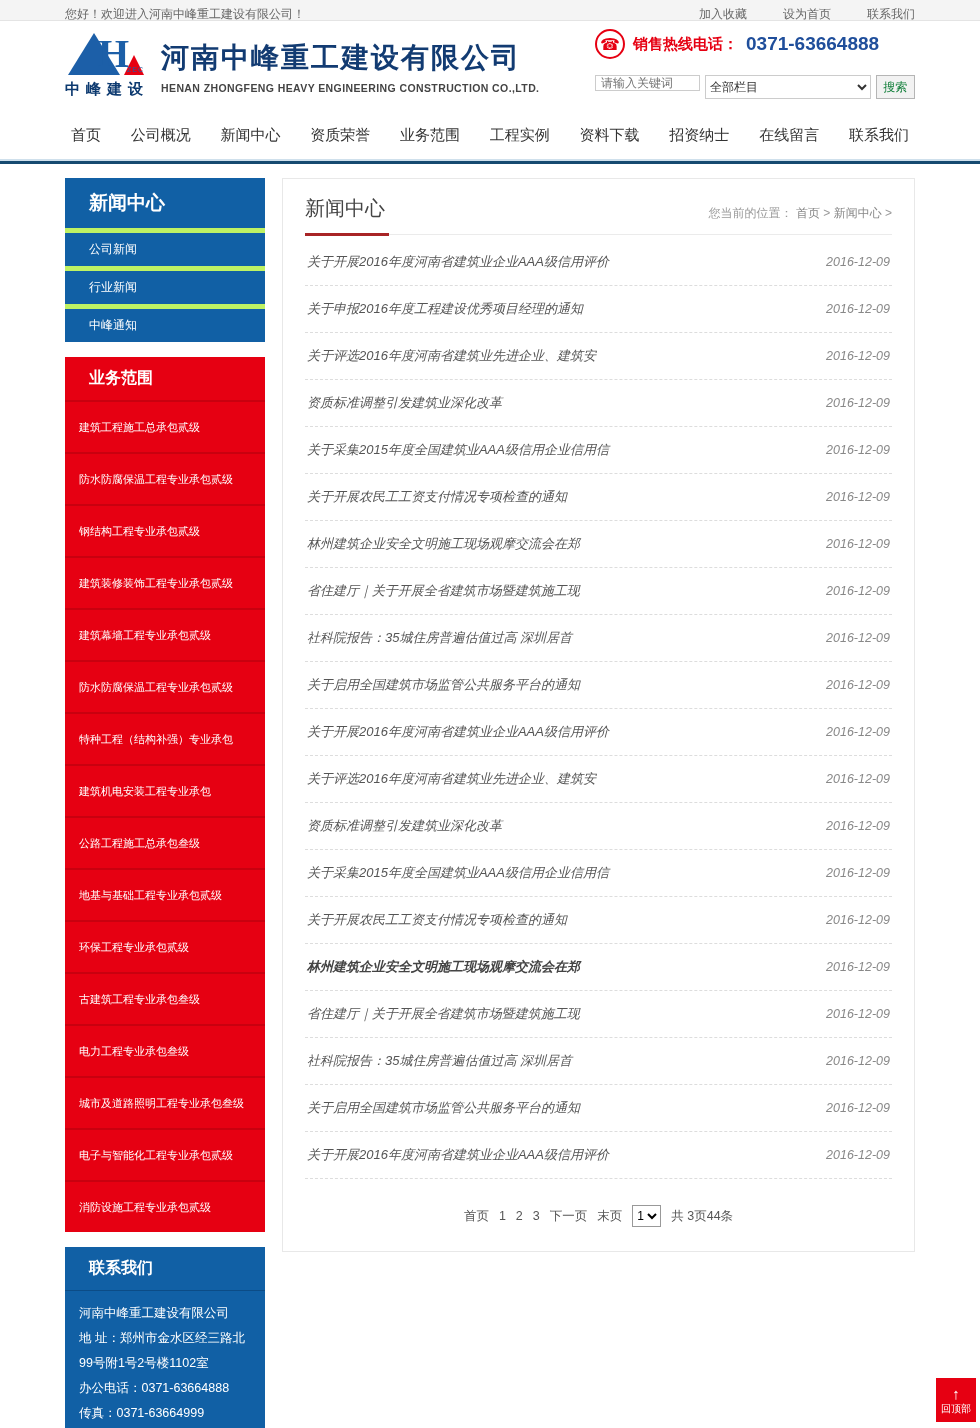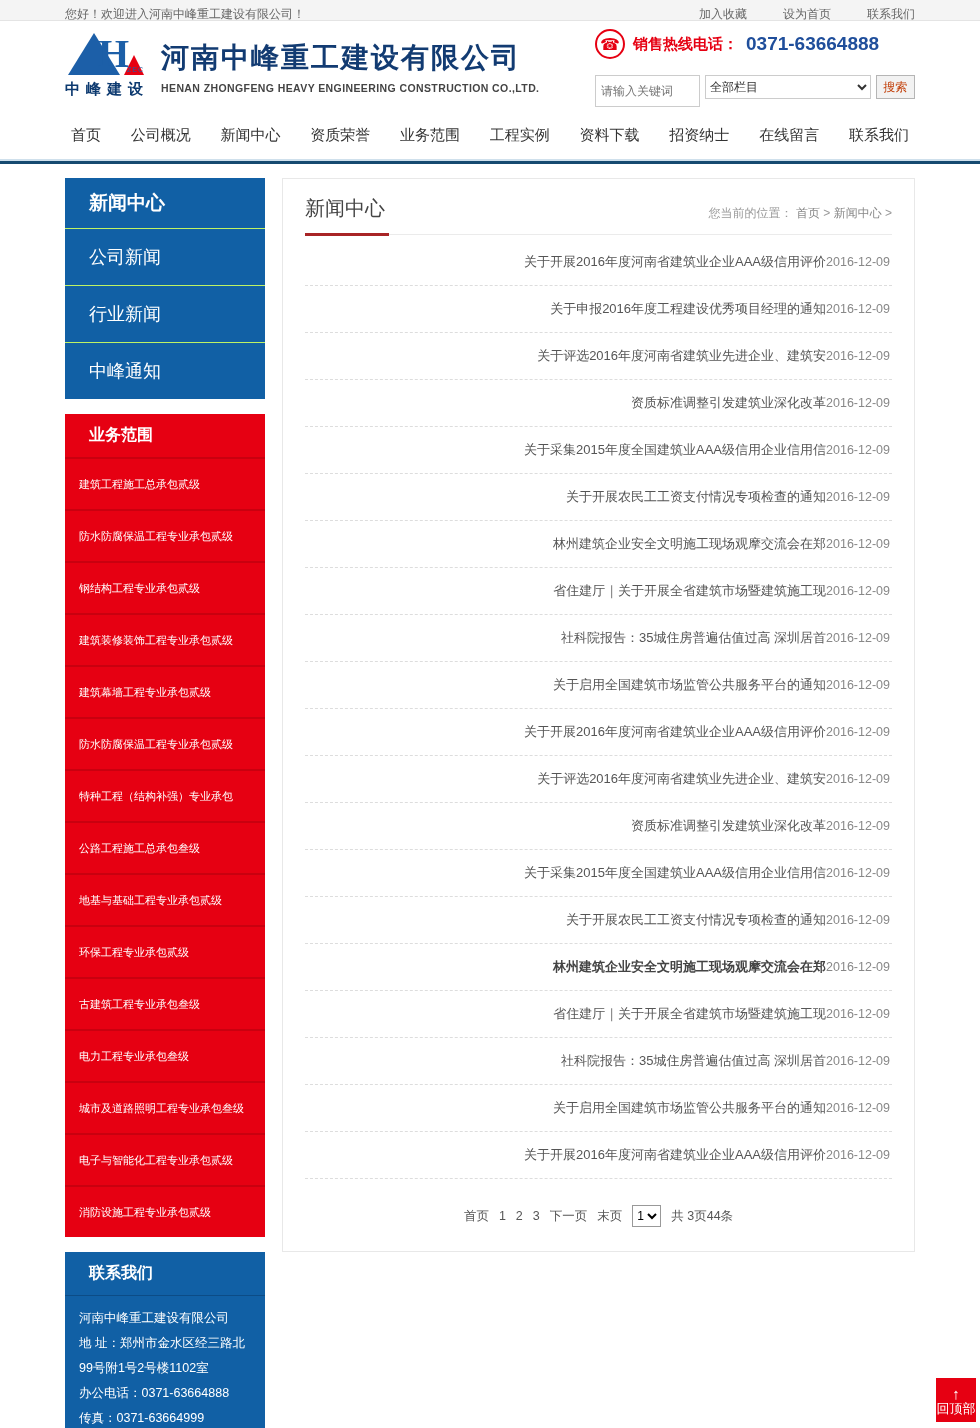--- a/index.html
+++ b/index.html
@@ -25,75 +25,75 @@
   .logo-caption { font-size:15px; font-weight:bold; color:#0d3a70; letter-spacing:6px; margin-top:1px; }
   .company-block { display:flex; flex-direction:column; gap:5px; }
   .company-cn { font-size:28px; font-weight:bold; color:#123b72; letter-spacing:2px; }
   .company-en { font-size:10.5px; font-weight:bold; color:#444; letter-spacing:0.4px; }
   .header-right { position:absolute; right:0; top:8px; width:320px; }
   .hotline { display:flex; align-items:center; gap:8px; }
   .phone-circle { width:30px; height:30px; border:2px solid #e60012; border-radius:50%; display:flex; align-items:center; justify-content:center; color:#e60012; font-size:16px; }
   .hotline-label { color:#e60012; font-size:15px; font-weight:bold; }
   .hotline-number { color:#1f4e9b; font-size:19px; font-weight:bold; }
   .searchbar { display:flex; margin-top:16px; gap:5px; }
-  .search-input { width:105px; height:32px; border:1px solid #ccc; font-size:12px; padding:0 5px; color:#555; }
+  .search-input { width:105px; height:16px; border:1px solid #ccc; font-size:12px; padding:0 5px; color:#555; }
   .search-select { width:168px; height:24px; border:1px solid #ccc; font-size:12px; color:#333; background:#fff; }
-  .search-btn { width:40px; height:24px; border:1px solid #b5b5b5; background:#f2f2f2; font-size:12px; color:#c2410c; cursor:pointer; }
+  .search-btn { width:40px; height:24px; border:1px solid #b5b5b5; background:#f2f2f2; font-size:12px; color:#15803d; cursor:pointer; }
 
   
   .nav { background:#fff; }
   .nav-list { display:flex; justify-content:space-between; list-style:none; height:48px; align-items:center; }
   .nav-item { font-size:15px; color:#333; padding:4px 6px; }
   .nav-bar { height:5px; background:#164a70; border-top:2px solid #cfe0ec; }
 
   
   .content { display:flex; gap:17px; margin:14px auto 12px; width:850px; align-items:flex-start; }
   .sidebar { width:200px; flex:none; display:flex; flex-direction:column; gap:15px; }
   .side-box { color:#fff; }
   .side-box.blue { background:#1160a5; }
   .side-box.red { background:#e60012; }
   .side-head { font-weight:bold; padding:11px 24px; }
   .side-head.big { font-size:19px; padding:12px 24px; }
   .side-head.mid { font-size:16px; }
   .side-list { list-style:none; }
-  .side-list.blue-list li { border-top:1px solid #bef264; padding:16px 24px; font-size:18px; }
+  .side-list.blue-list li { border-top:5px solid #bef264; padding:8px 24px; font-size:12px; }
   .side-list.red-list li { border-top:2px solid #c9000f; padding:16px 14px; font-size:11px; line-height:18px; }
   .contact-body { border-top:1px solid #0c4c86; padding:10px 14px 14px; }
   .contact-line { font-size:12.5px; line-height:25px; }
 
   
   .main { flex:1; border:1px solid #e8e8e8; background:#fff; padding:16px 22px 24px; }
   .main-title-row { display:flex; justify-content:space-between; align-items:flex-end; border-bottom:1px solid #ebebeb; padding-bottom:12px; position:relative; }
   .main-title { font-size:20px; color:#444; }
   .title-underline { position:absolute; left:0; bottom:-2px; width:84px; height:3px; background:#a82426; }
   .breadcrumb { font-size:12px; color:#999; }
   .breadcrumb a { color:#888; }
   .news-list { margin-top:4px; }
-  .news-row { display:flex; justify-content:flex-end; align-items:center; padding:14px 2px; border-bottom:1px dashed #ddd; }
+  .news-row { display:flex; justify-content:space-between; align-items:center; padding:14px 2px; border-bottom:1px dashed #ddd;font-style:italic; }
   .news-title { font-size:13px; color:#555; }
   .news-title.bold { font-weight:bold; color:#444; }
   .news-date { font-size:12.5px; color:#888; }
 
   .pagination { display:flex; justify-content:center; align-items:center; gap:10px; margin-top:26px; font-size:12.5px; color:#555; }
   .page-select { height:22px; border:1px solid #999; font-size:12px; background:#fff; }
 
   
   .footer { background:#f4f4f4; border-top:1px solid #e8e8e8; padding:16px 0 14px; text-align:center; }
   .social-row { display:flex; justify-content:center; gap:7px; margin-bottom:10px; }
   .social { width:26px; height:26px; border-radius:4px; display:flex; align-items:center; justify-content:center; cursor:pointer; }
   .s-share { background:#3b78c4; }
   .s-qzone { background:#2a6fc9; }
   .s-wechat { background:#43b035; }
   .s-weibo { background:#fff; border:1px solid #d5524f; }
   .s-tqq { background:#3aa0cf; }
   .s-renren { background:#2f7bd0; }
 
   .backtop { position:absolute; right:4px; top:1378px; width:40px; height:44px; background:#e60012; color:#fff; display:flex; flex-direction:column; align-items:center; justify-content:center; cursor:pointer; }
   .backtop-arrow { font-size:15px; line-height:16px; }
-  .backtop-label { font-size:13px; line-height:13px; }
+  .backtop-label { font-size:10px; line-height:13px; }
 </style>
 </head>
 <body>
 
 <div class="page">
 
   <div class="topbar">
     <div class="container topbar-inner">
       <span>您好！欢迎进入河南中峰重工建设有限公司！</span>
       <div class="topbar-links">
@@ -170,20 +170,21 @@
       <div class="side-box red">
         <div class="side-head mid">业务范围</div>
         <ul class="side-list red-list">
           <li>建筑工程施工总承包贰级</li>
             <li>防水防腐保温工程专业承包贰级</li>
             <li>钢结构工程专业承包贰级</li>
             <li>建筑装修装饰工程专业承包贰级</li>
             <li>建筑幕墙工程专业承包贰级</li>
             <li>防水防腐保温工程专业承包贰级</li>
             <li>特种工程（结构补强）专业承包</li>
+            <li>建筑机电安装工程专业承包</li>
             <li>公路工程施工总承包叁级</li>
             <li>地基与基础工程专业承包贰级</li>
             <li>环保工程专业承包贰级</li>
             <li>古建筑工程专业承包叁级</li>
             <li>电力工程专业承包叁级</li>
             <li>城市及道路照明工程专业承包叁级</li>
             <li>电子与智能化工程专业承包贰级</li>
             <li>消防设施工程专业承包贰级</li>
         </ul>
       </div>

